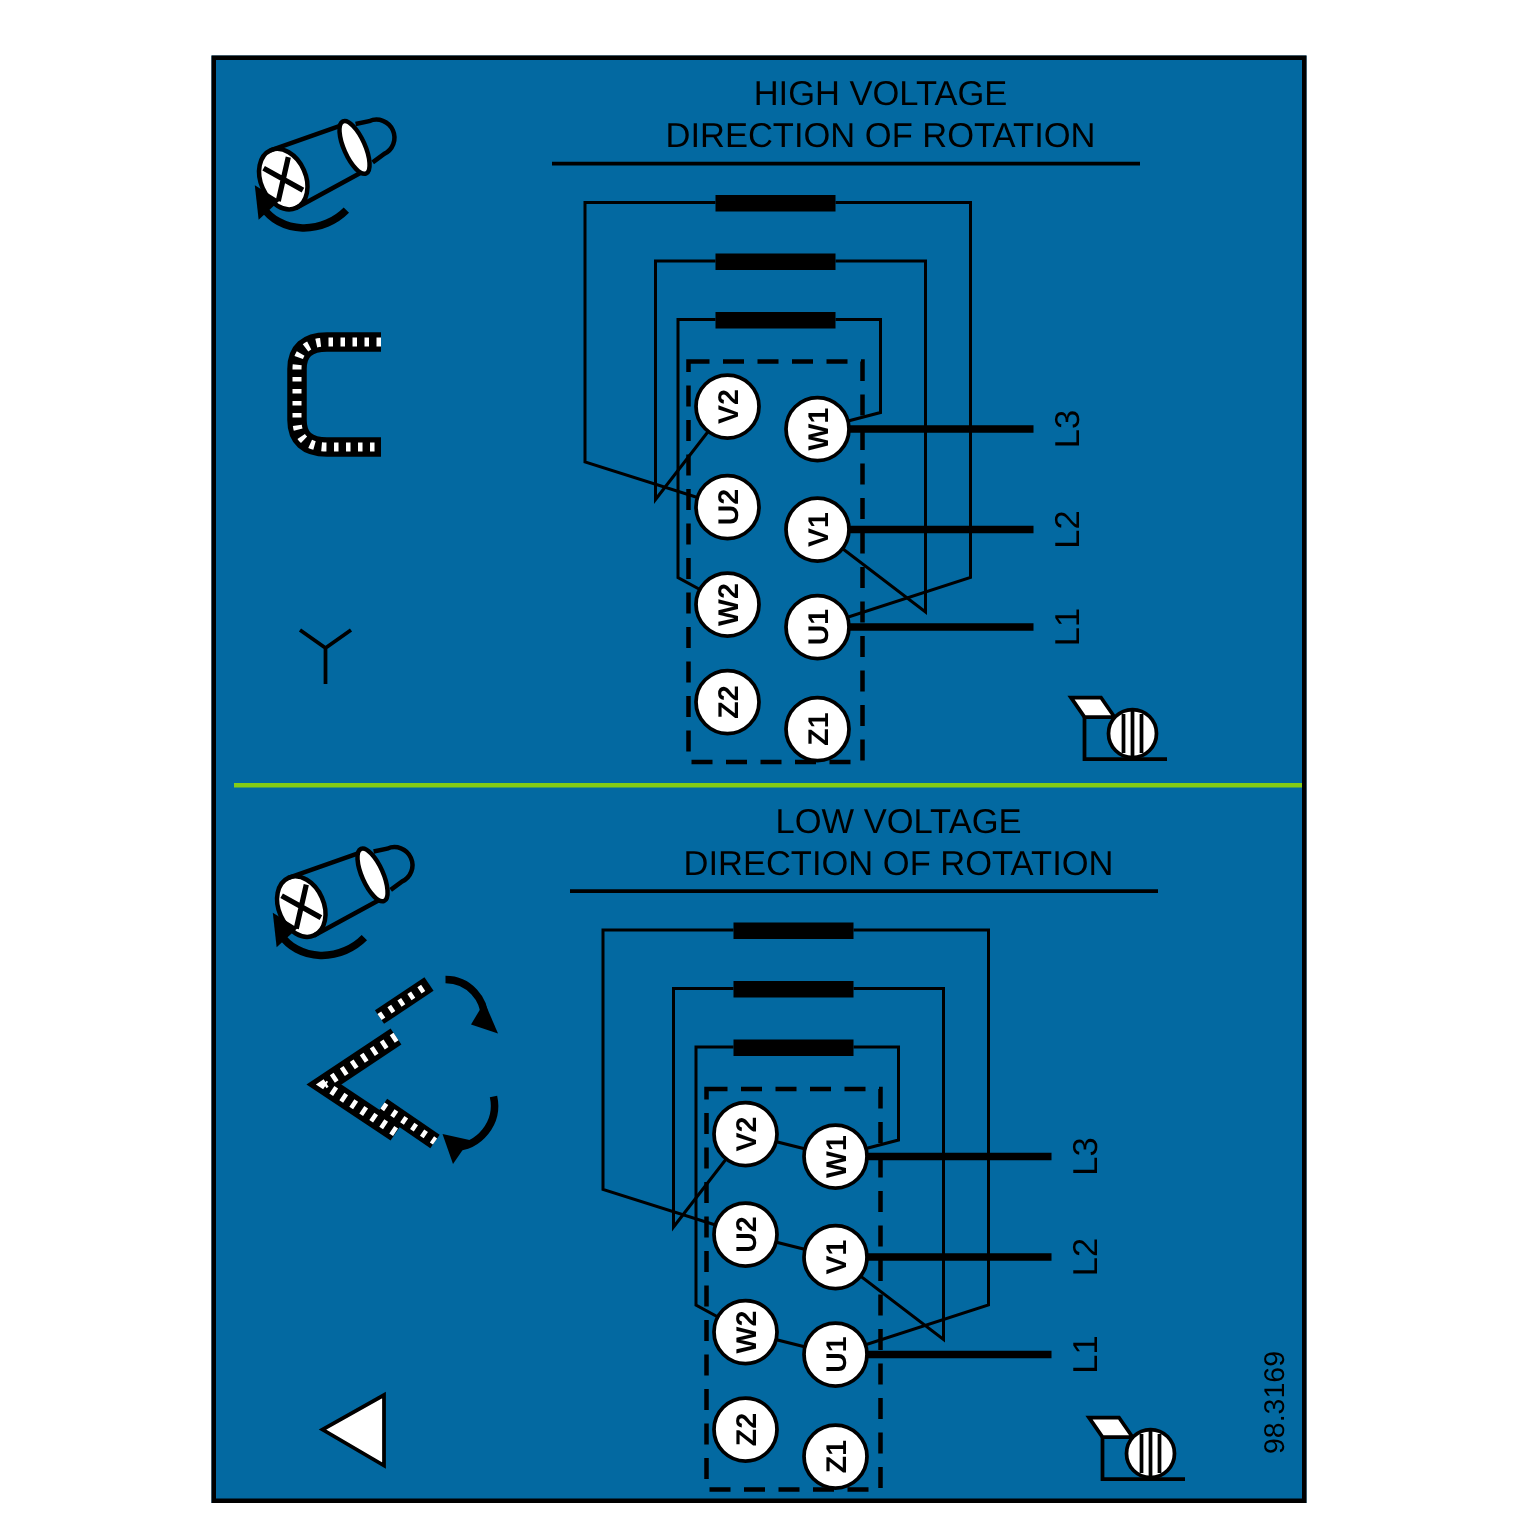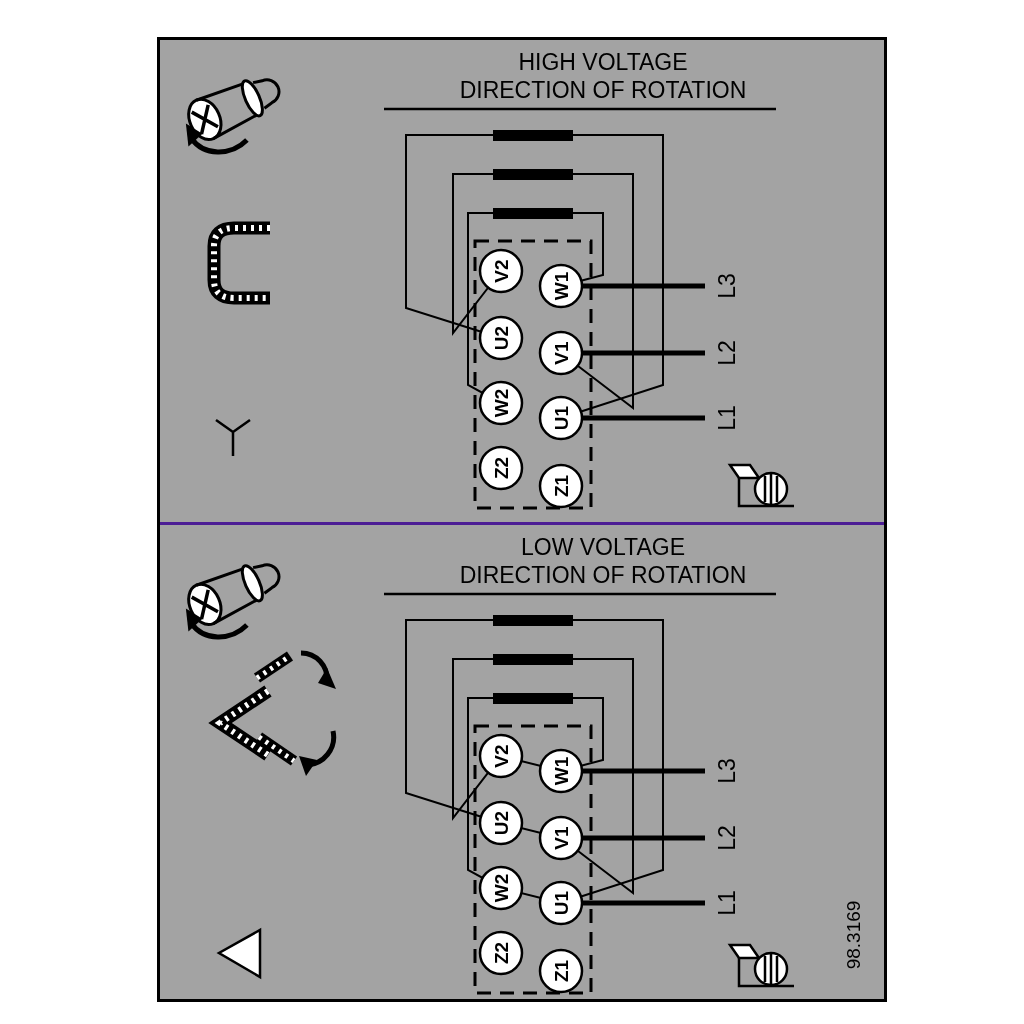--- a/index.html
+++ b/index.html
@@ -1,25 +1,25 @@
 <!DOCTYPE html>
 <html><head>
 <meta charset="utf-8">
 <style>
   html,body { margin:0; padding:0; }
   body {
     width:1024px; height:1024px; background:#ffffff; position:relative;
     font-family:"Liberation Sans", sans-serif;
   }
   .sheet {
-    position:absolute; left:157px; top:37px; width:724px;
-    border:3px solid #000; background:#a3a3a3;
+    position:absolute; left:141px; top:37px; width:724px;
+    border:3px solid #000; background:#0369a1;
   }
   .panel { position:relative; }
-  .panel + .panel { border-top:3px solid #4c1d95; }
+  .panel + .panel { border-top:3px solid #84cc16;margin-left:12px; }
   svg { display:block; }
   text { font-family:"Liberation Sans", sans-serif; fill:#000; }
   .title  { font-size:23px; text-anchor:middle; }
   .term   { font-size:19px; font-weight:700; text-anchor:middle; }
   .llabel { font-size:23px; text-anchor:middle; }
   .fig    { font-size:19px; text-anchor:middle; }
   .term-circle { fill:#fff; stroke:#000; stroke-width:2.5; }
   .dashed { fill:none; stroke:#000; stroke-width:3; stroke-dasharray:14 9; }
   .wire   { fill:none; stroke:#000; stroke-width:2; }
   .supply { stroke:#000; stroke-width:5; }

